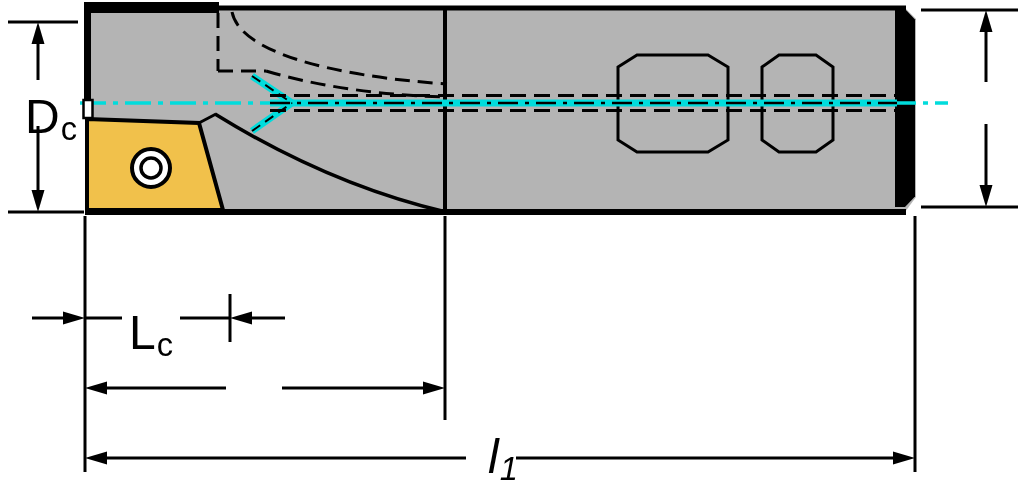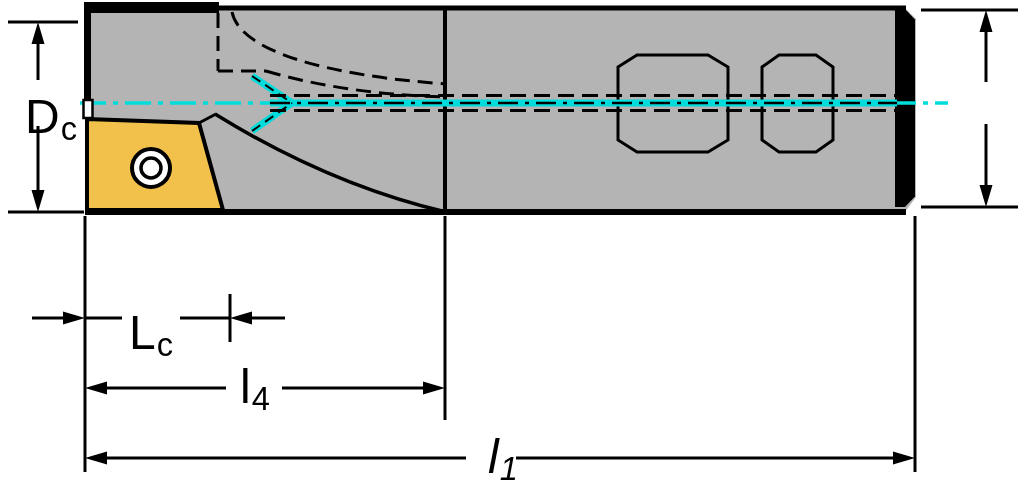--- a/index.html
+++ b/index.html
@@ -116,21 +116,18 @@
 
 <div class="dim-label" style="left:2px;top:92px;width:66px;margin-left:16px;">
   <span>D</span><span class="sub">c</span>
 </div>
 
 
 <div class="dim-label" style="left:118px;top:292px;width:66px;margin-top:16px;">
   <span>L</span><span class="sub">c</span>
 </div>
 
-<div class="dim-label" style="left:227px;top:362px;width:56px;">
-  <span>l</span><span class="sub">4</span>
-</div>
 
 <div class="dim-label" style="left:476px;top:432px;width:54px;font-style:italic;">
   <span>l</span><span class="sub">1</span>
 </div>
 
 </div>
 
 </body></html>

